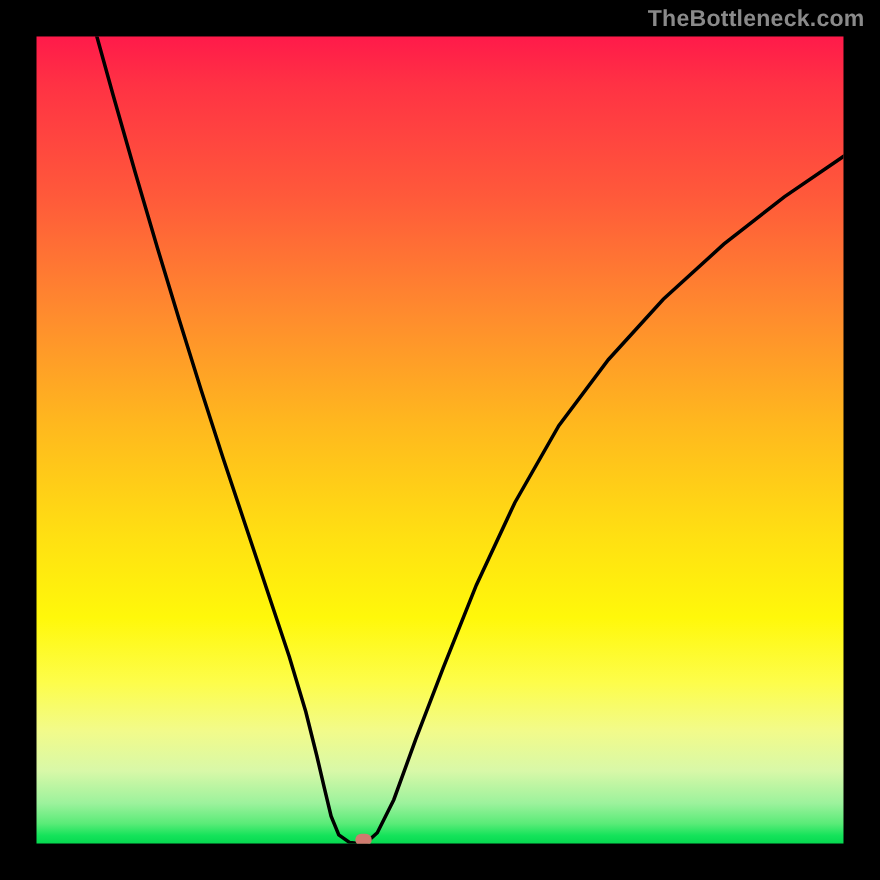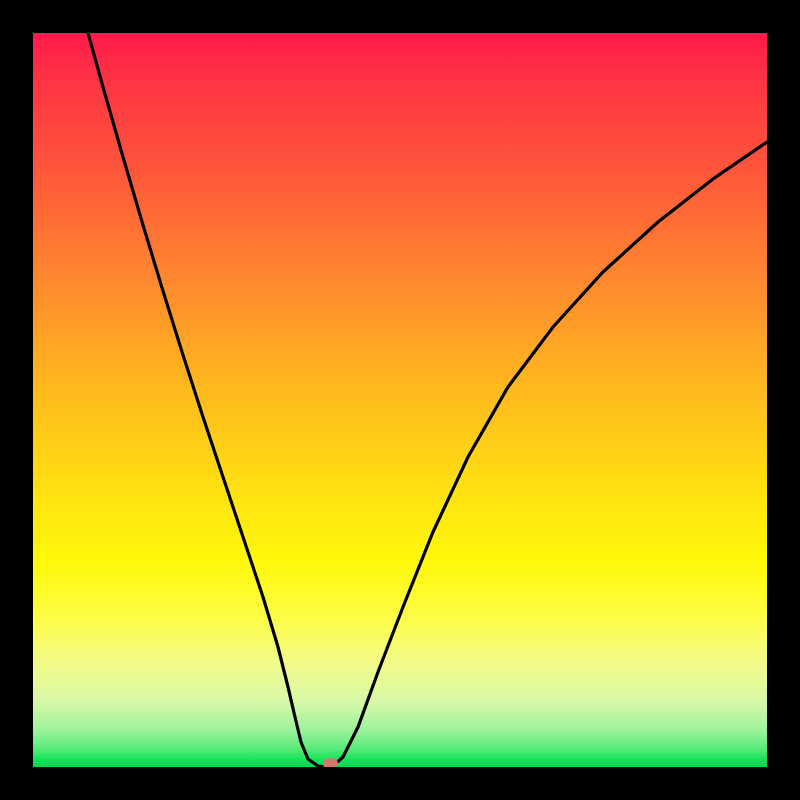--- a/index.html
+++ b/index.html
@@ -84,13 +84,14 @@
 <body>
 
 <div class="frame">
   <div class="plot">
     <div class="gradient"></div>
     <svg class="curve-svg" viewBox="0 0 734 734" preserveAspectRatio="none">
       <path class="curve-path" d="M55 0 L70 54 L90 124 L110 192 L130 258 L150 322 L170 384 L190 444 L210 504 L230 564 L245 614 L255 654 L262 684 L268 709 L275 726 L285 733 L295 734 L300 733 L310 724 L325 694 L345 639 L370 574 L400 499 L435 424 L475 354 L520 294 L570 239 L625 189 L680 146 L734 109"></path>
     </svg>
     <div class="dot" style="left: 289.5px; top: 725px;"></div>
   </div>
+  <div class="watermark">TheBottleneck.com</div>
 </div>
 
 </body></html>

